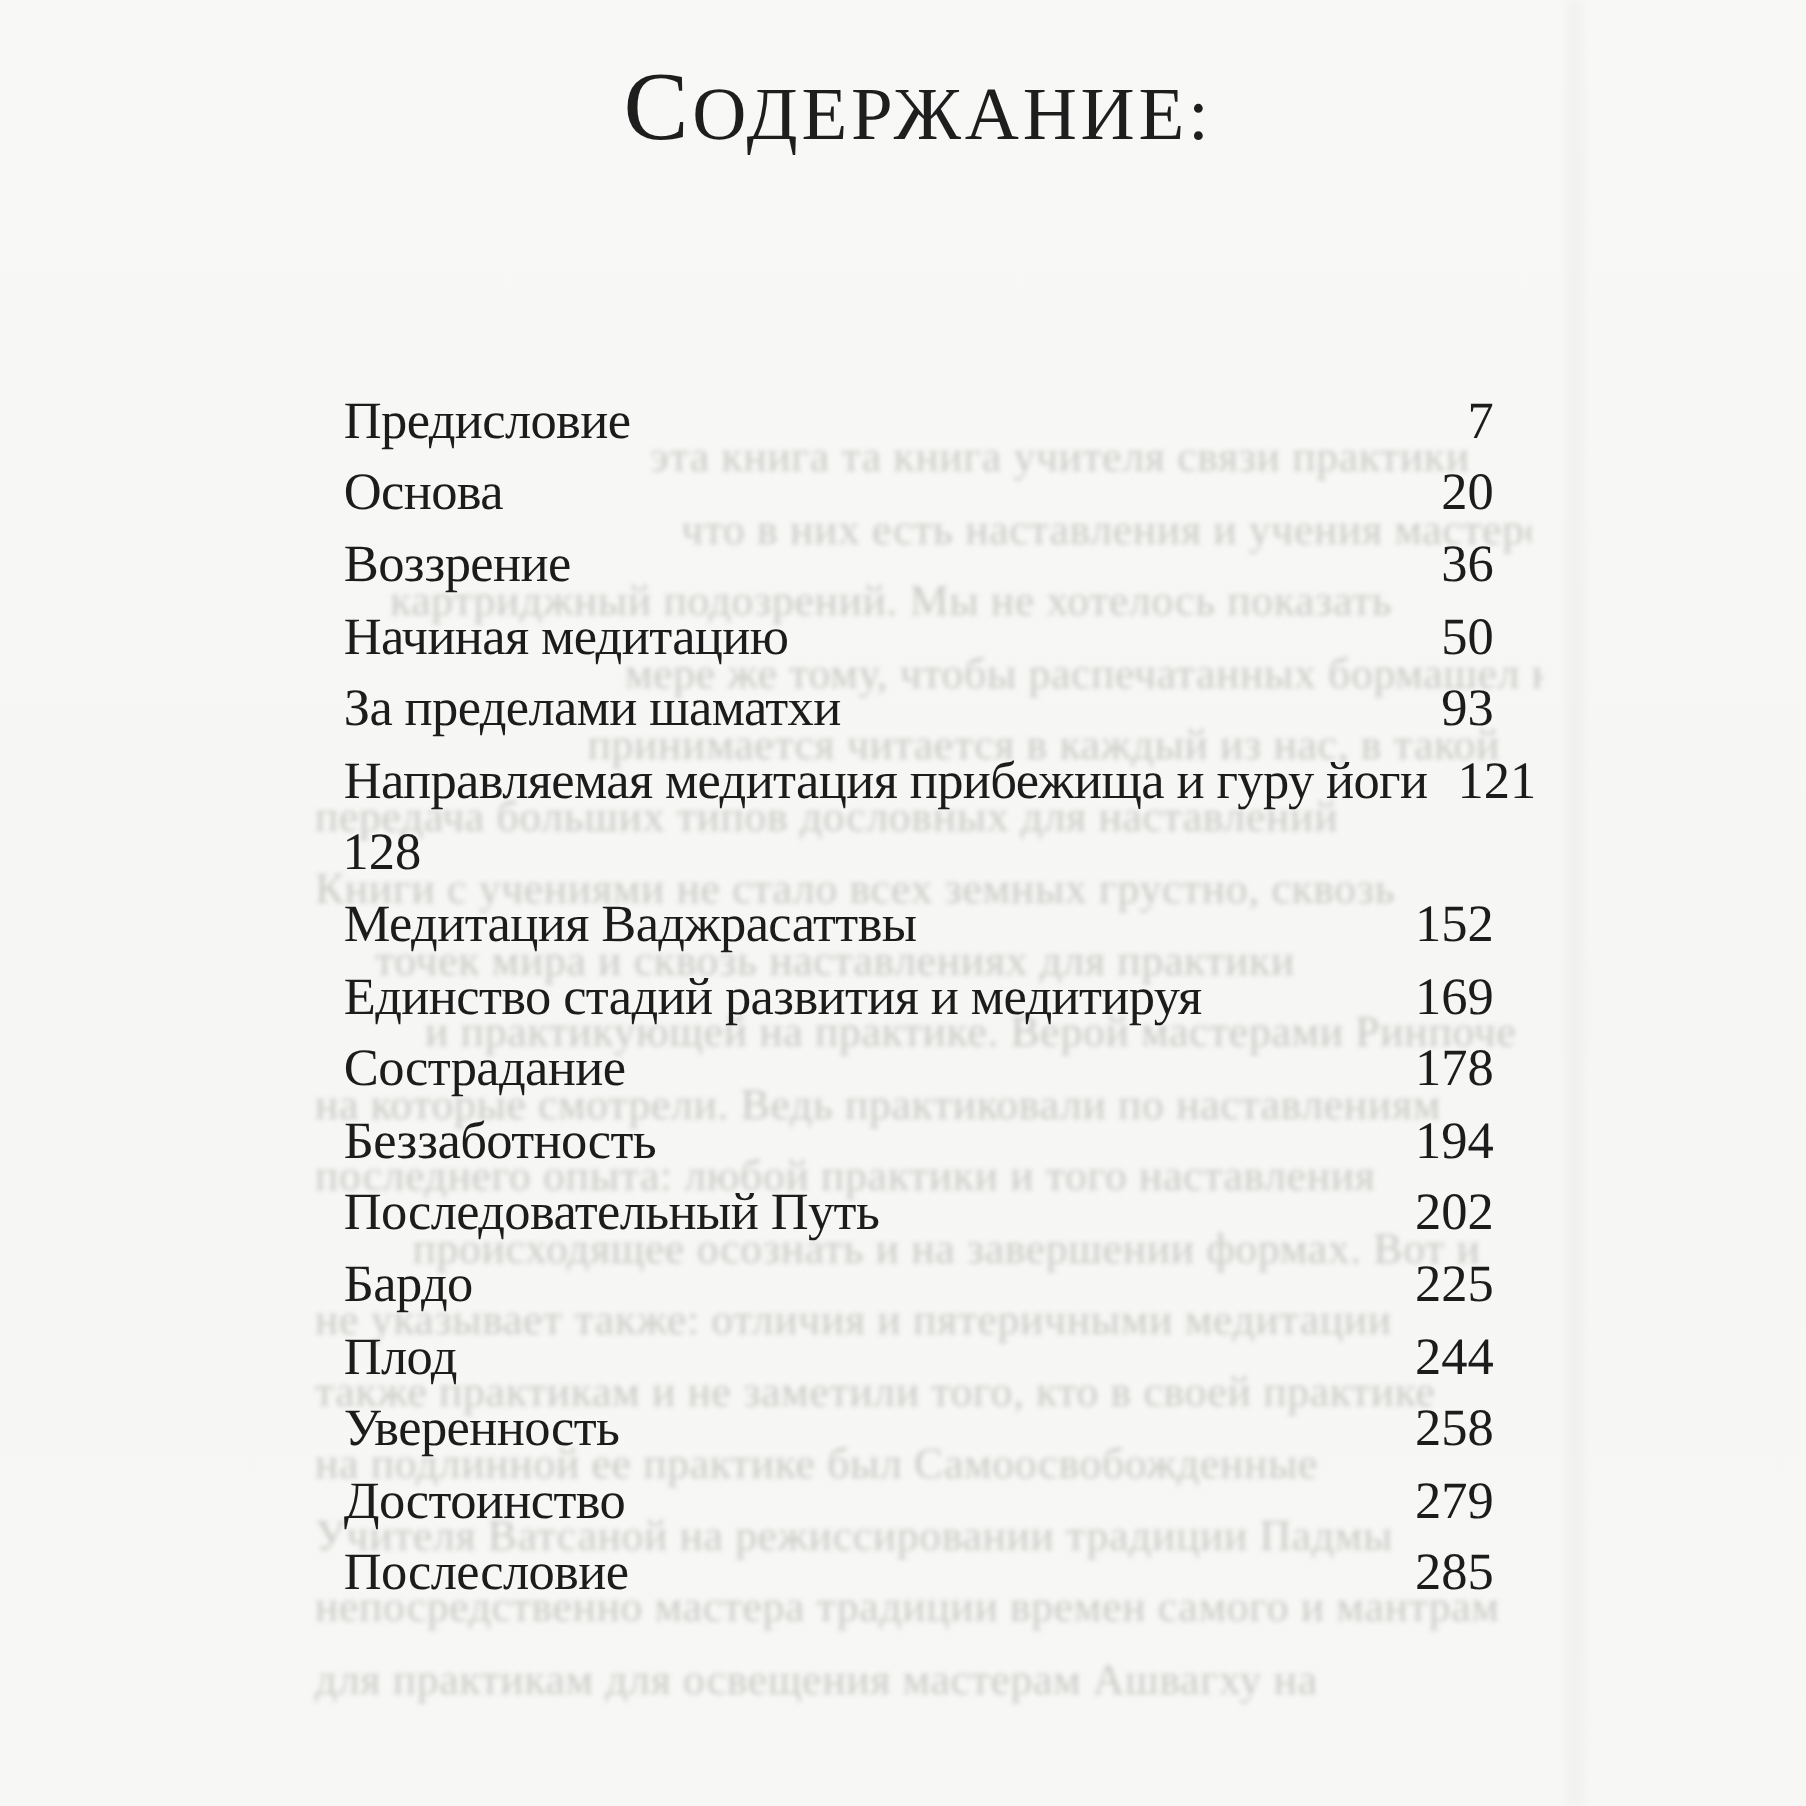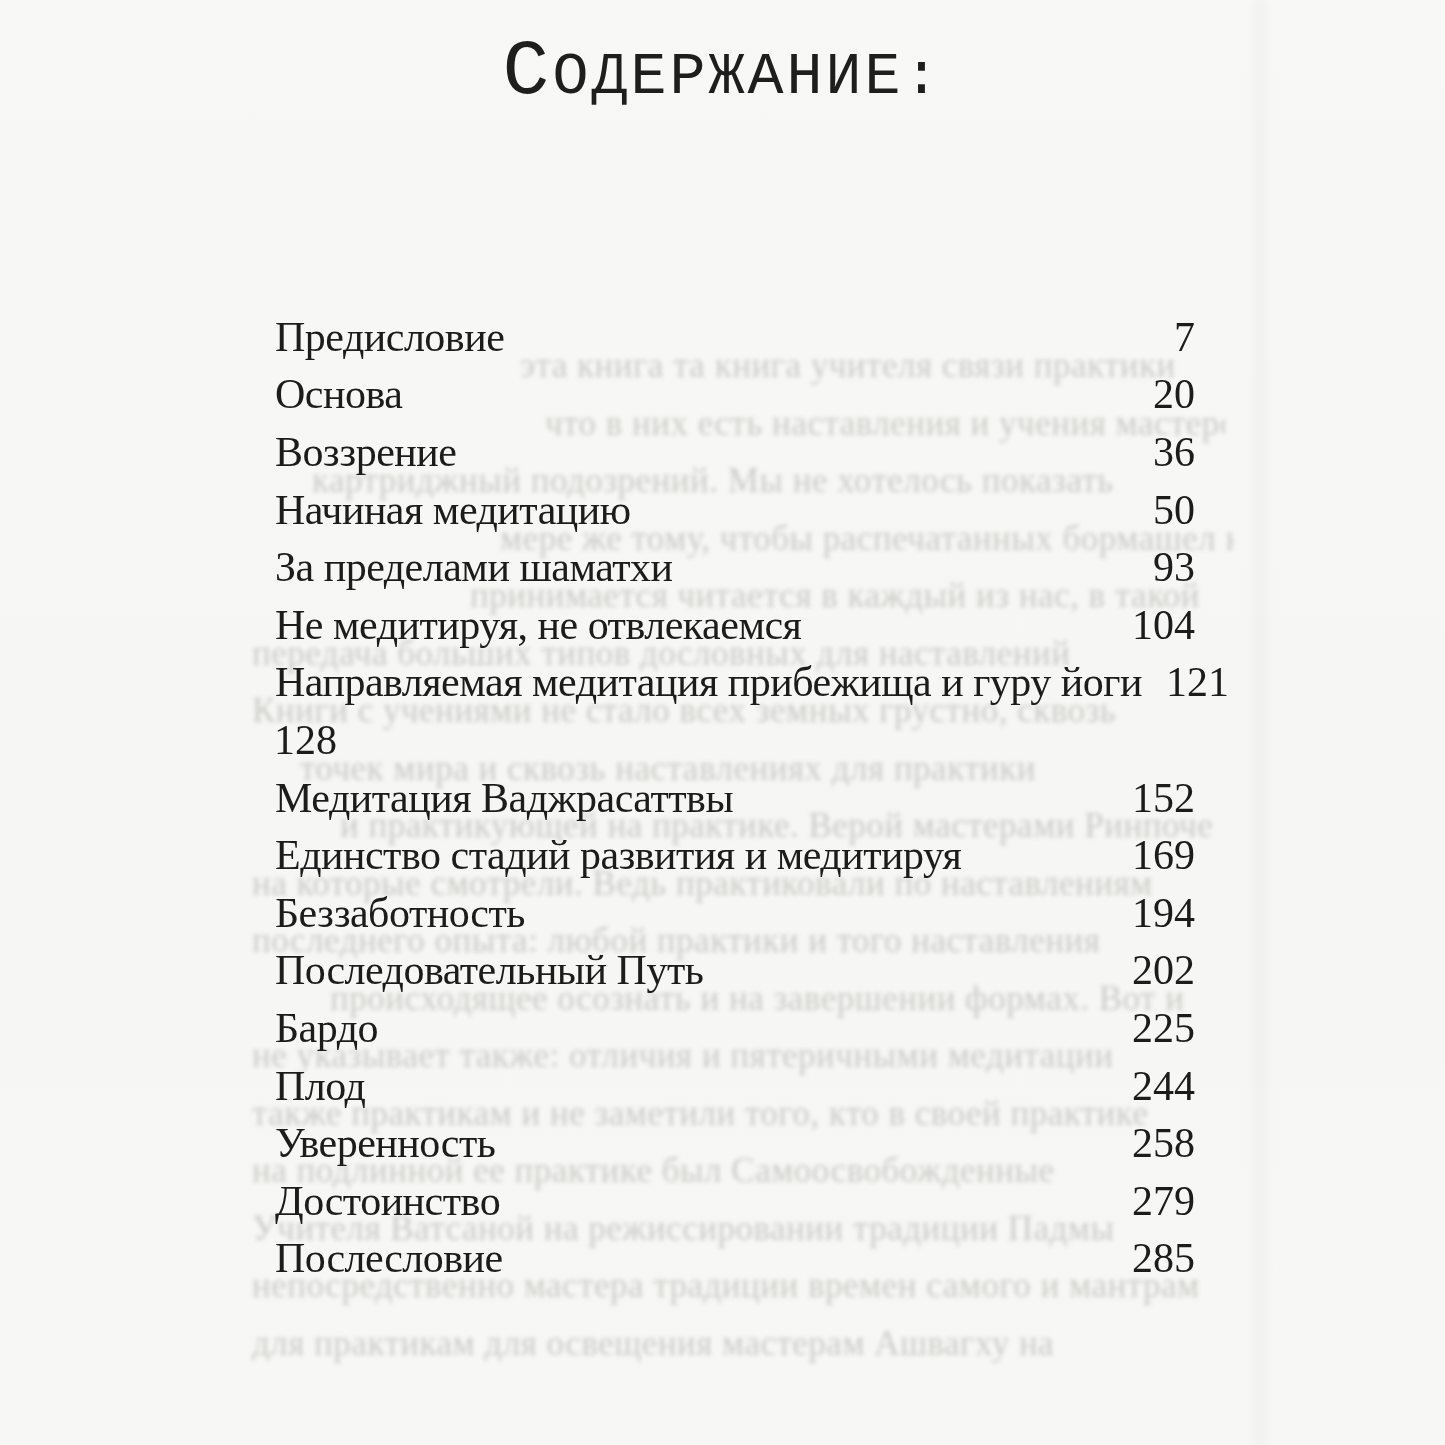--- a/index.html
+++ b/index.html
@@ -26,27 +26,27 @@
     width: 14px;
     height: 100%;
     background: rgba(0,0,0,0.025);
     filter: blur(4px);
   }
   .title {
     position: absolute;
     top: 28px;
     left: 250px;
     width: 945px;
-    margin: 0;
+    margin: 12px;
     text-align: center;
     font-weight: 500;
     font-size: 60px;
     letter-spacing: 3px;
     color: #1e1e1e;
-    font-family: Liberation Mono, monospace;
+    font-family: Liberation Serif, serif;
   }
   .title::first-letter {
     font-size: 1.3em;
   }
   
   .ghost-layer {
     position: absolute;
     inset: 0;
     pointer-events: none;
     filter: blur(2.2px);
@@ -136,44 +136,44 @@
   <div class="toc-row">
     <span class="toc-title">Начиная медитацию</span>
     <span class="toc-page">50</span>
   </div>
 
   <div class="toc-row">
     <span class="toc-title">За пределами шаматхи</span>
     <span class="toc-page">93</span>
   </div>
 
-  <div class="toc-row">
-    <span class="toc-title">Не медитируя, не отвлекаемся</span>
-    <span class="toc-page">104</span>
-  </div>
 
   <div class="toc-row">
     <span class="toc-title">Направляемая медитация прибежища и гуру йоги</span>
     <span class="toc-page">121</span>
   </div>
 
   <div class="toc-row">
     <span class="toc-page">128</span>
   </div>
 
   <div class="toc-row">
     <span class="toc-title">Медитация Ваджрасаттвы</span>
     <span class="toc-page">152</span>
   </div>
 
   <div class="toc-row">
     <span class="toc-title">Единство стадий развития и медитируя</span>
     <span class="toc-page">169</span>
   </div>
 
+  <div class="toc-row">
+    <span class="toc-title">Сострадание</span>
+    <span class="toc-page">178</span>
+  </div>
 
   <div class="toc-row">
     <span class="toc-title">Беззаботность</span>
     <span class="toc-page">194</span>
   </div>
 
   <div class="toc-row">
     <span class="toc-title">Последовательный Путь</span>
     <span class="toc-page">202</span>
   </div>

